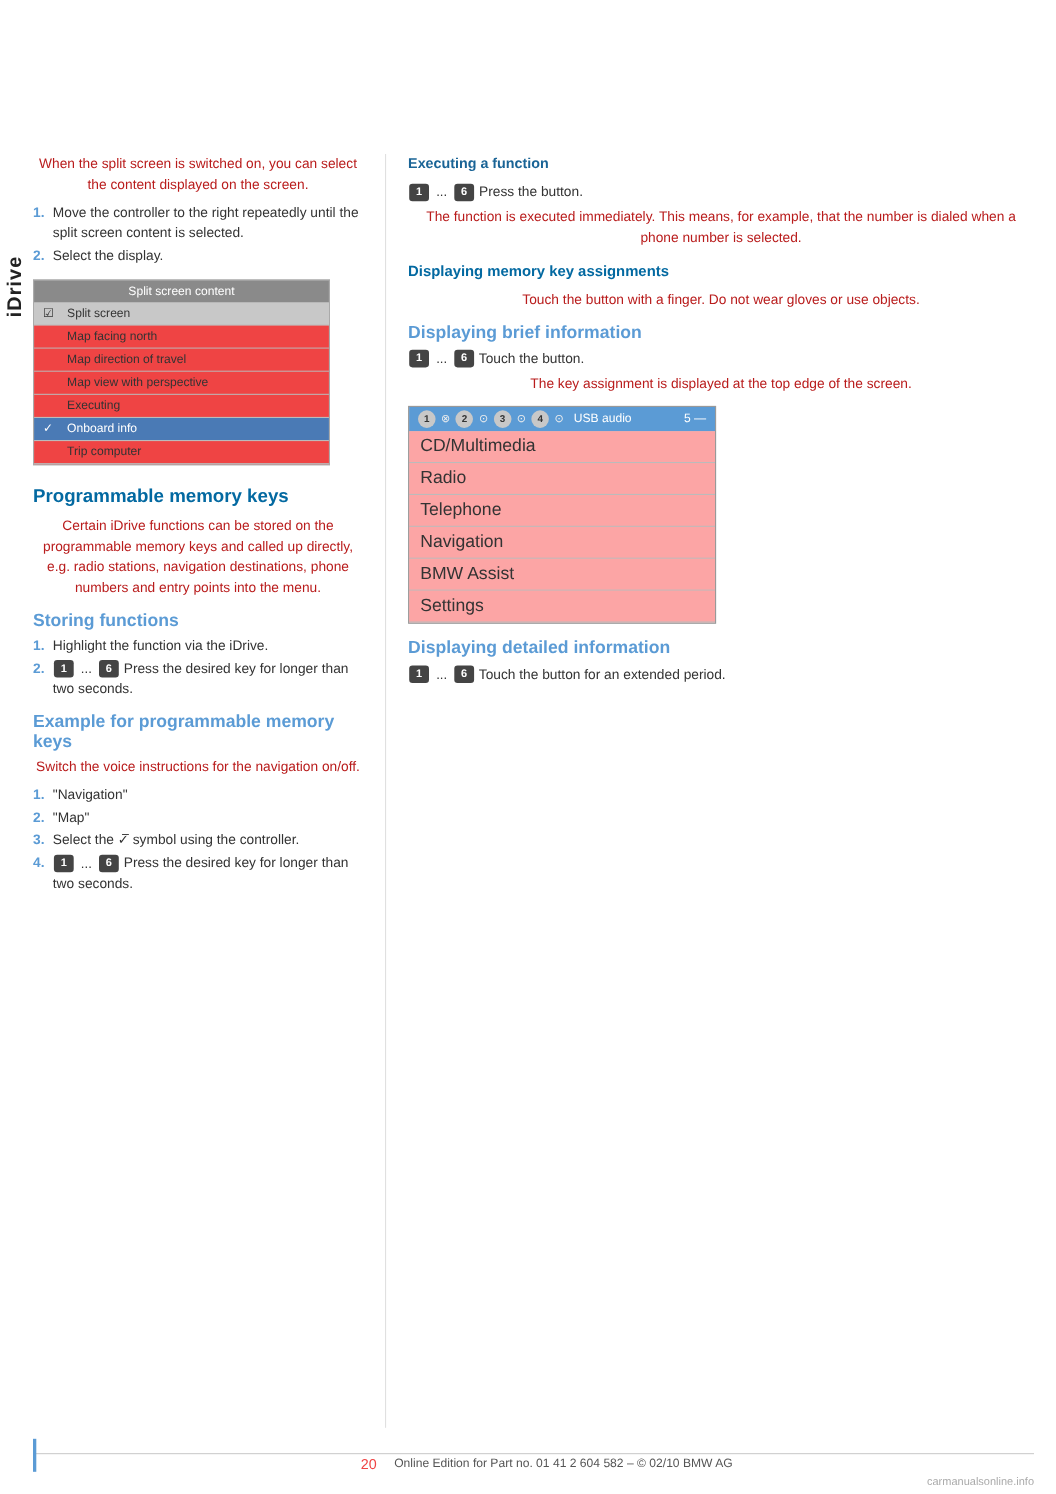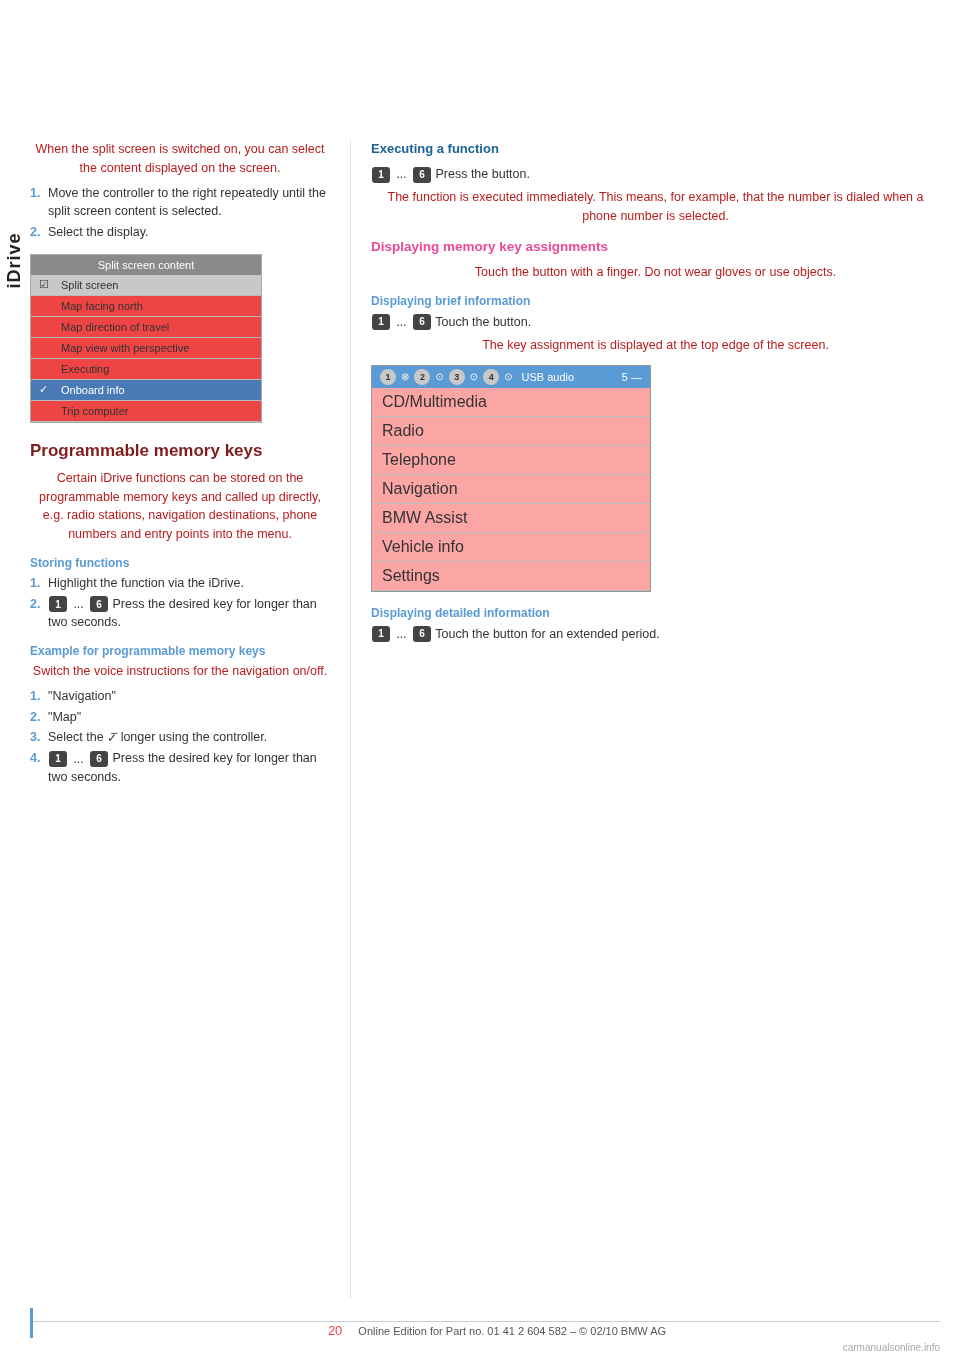--- a/index.html
+++ b/index.html
@@ -64,21 +64,21 @@
       font-size: 13px;
       font-weight: bold;
       color: #5b9bd5;
       margin-bottom: 6px;
       line-height: 1.4;
     }
     .section-heading-blue {
       color: #1a6496;
     }
     .section-subheading {
-      font-size: 12px;
+      font-size: 16px;
       font-weight: bold;
       color: #5b9bd5;
       margin-bottom: 4px;
       margin-top: 12px;
     }
     .body-text {
       font-size: 12.5px;
       color: #b91c1c;
       line-height: 1.5;
       margin-bottom: 6px;
@@ -100,21 +100,21 @@
     .numbered-list li .num {
       position: absolute;
       left: 0;
       color: #5b9bd5;
       font-weight: bold;
     }
     
     .screen-image {
       background: #c8c8c8;
       border: 1px solid #aaa;
-      width: 232px;
+      width: 270px;
       margin: 12px 0;
       padding: 0;
       font-size: 11px;
     }
     .screen-title-bar {
       background: #8a8a8a;
       color: #fff;
       padding: 4px 8px;
       font-size: 11px;
       text-align: center;
@@ -158,21 +158,21 @@
     }
     .ellipsis {
       font-size: 12px;
       margin: 0 2px;
       vertical-align: middle;
     }
     
     .major-heading {
       font-size: 17px;
       font-weight: bold;
-      color: #7f1d1d;
+      color: #0369a1;
       margin: 18px 0 8px 0;
     }
     
     .screen-image-right {
       background: #c8c8c8;
       border: 1px solid #999;
       width: 280px;
       margin: 10px 0;
       font-size: 11px;
     }
@@ -325,21 +325,21 @@
               <span>"Navigation"</span>
             </li>
             <li>
               <span class="num" style="color:#5b9bd5;font-weight:bold;">2.</span>
               <span>"Map"</span>
             </li>
             <li>
               <span class="num" style="color:#5b9bd5;font-weight:bold;">3.</span>
               <span>Select the </span>
               <span style="font-size:12px;vertical-align:middle;">✓̅</span>
-              <span> longer using the controller.</span>
+              <span> symbol using the controller.</span>
             </li>
             <li>
               <span class="num" style="color:#5b9bd5;font-weight:bold;">4.</span>
               <span class="key-badge">1</span>
               <span class="ellipsis">...</span>
               <span class="key-badge">6</span>
               <span> Press the desired key for longer than two seconds.</span>
             </li>
           </ol>
         </div>
@@ -354,21 +354,21 @@
         <p class="inline-text">
           <span class="key-badge">1</span>
           <span class="ellipsis">...</span>
           <span class="key-badge">6</span>
           <span> Press the button.</span>
         </p>
         <p class="body-text" style="margin-top:4px;">The function is executed immediately. This means, for example, that the number is dialed when a phone number is selected.</p>
       </div>
 
       <div style="margin-top:12px;">
-        <div class="section-heading" style="color:#ec4899;font-weight:bold;font-size:13.5px;">Displaying memory key assignments</div>
+        <div class="section-heading" style="color:#0369a1;font-weight:bold;font-size:13.5px;">Displaying memory key assignments</div>
         <p class="body-text">Touch the button with a finger. Do not wear gloves or use objects.</p>
       </div>
 
       <div style="margin-top:10px;">
         <div class="section-subheading">Displaying brief information</div>
         <p class="inline-text">
           <span class="key-badge">1</span>
           <span class="ellipsis">...</span>
           <span class="key-badge">6</span>
           <span> Touch the button.</span>
@@ -387,21 +387,20 @@
             <span style="font-size:10px;color:#eee;margin:0 1px;">⊙</span>
             <span style="font-size:11px;color:#fff;margin-left:4px;">USB audio</span>
             <span style="flex:1;"></span>
             <span style="font-size:11px;color:#fff;">5 —</span>
           </div>
           <div class="screen-right-item">CD/Multimedia</div>
           <div class="screen-right-item">Radio</div>
           <div class="screen-right-item">Telephone</div>
           <div class="screen-right-item">Navigation</div>
           <div class="screen-right-item">BMW Assist</div>
-          <div class="screen-right-item">Vehicle info</div>
           <div class="screen-right-item">Settings</div>
         </div>
       </div>
 
       <div style="margin-top:14px;">
         <div class="section-subheading">Displaying detailed information</div>
         <p class="inline-text">
           <span class="key-badge">1</span>
           <span class="ellipsis">...</span>
           <span class="key-badge">6</span>

